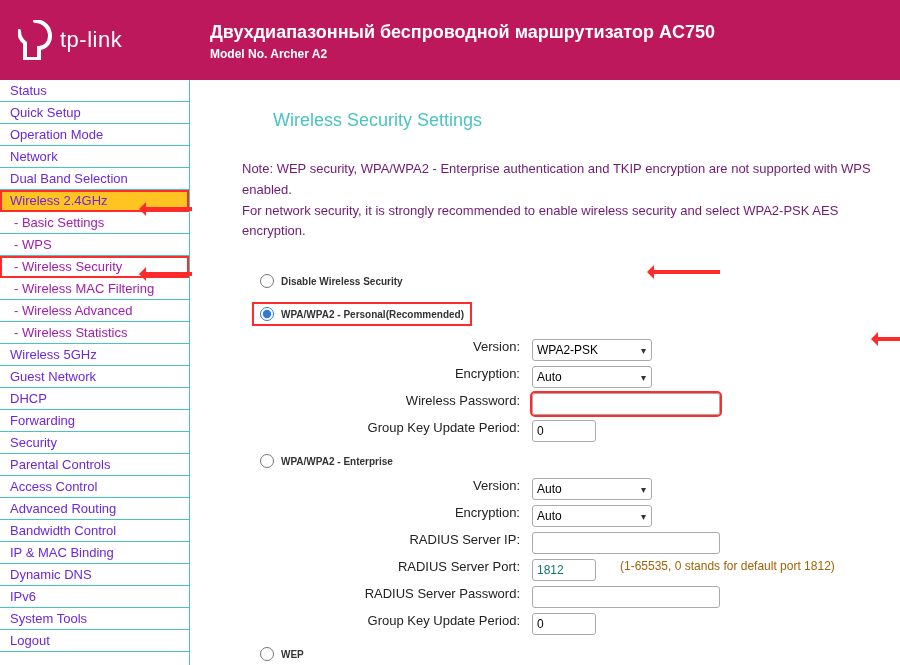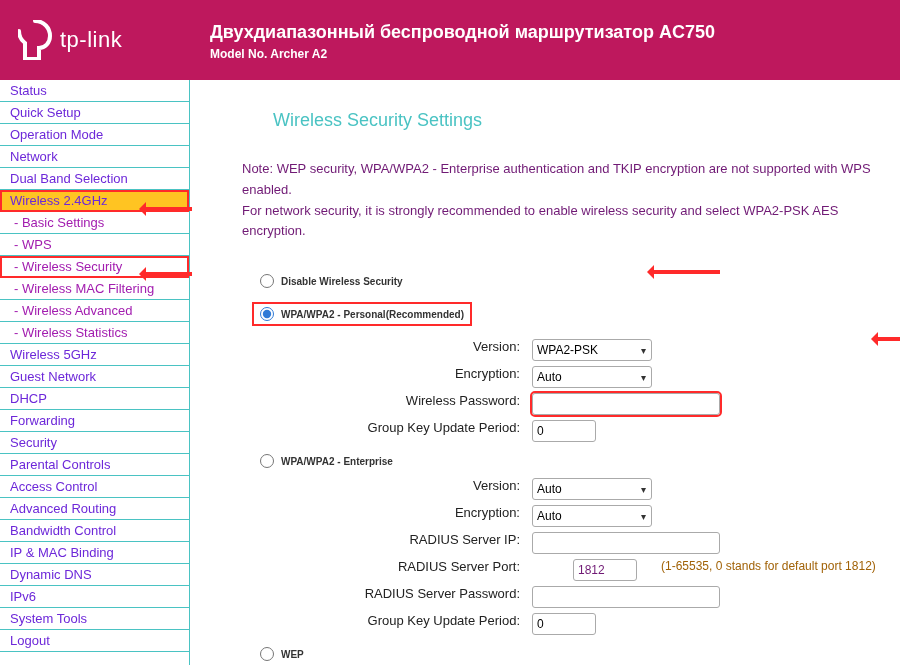--- a/index.html
+++ b/index.html
@@ -151,21 +151,21 @@
     <div class="form-row">
       <span class="lbl">Encryption:</span>
       <span class="sel-caret"><select><option>Auto</option></select></span>
     </div>
     <div class="form-row">
       <span class="lbl">RADIUS Server IP:</span>
       <input type="text" class="med" value="" style="">
     </div>
     <div class="form-row">
       <span class="lbl">RADIUS Server Port:</span>
-      <input type="text" class="short" style="color: #701a75; margin-left: 41px;" value="1812">
+      <input type="text" class="short" style="color: #0f766e;" value="1812">
       <span class="hint">(1-65535, 0 stands for default port 1812)</span>
     </div>
     <div class="form-row">
       <span class="lbl">RADIUS Server Password:</span>
       <input type="text" class="med" value="" style="">
     </div>
     <div class="form-row">
       <span class="lbl">Group Key Update Period:</span>
       <input type="text" class="short" value="0" style="">
     </div>

